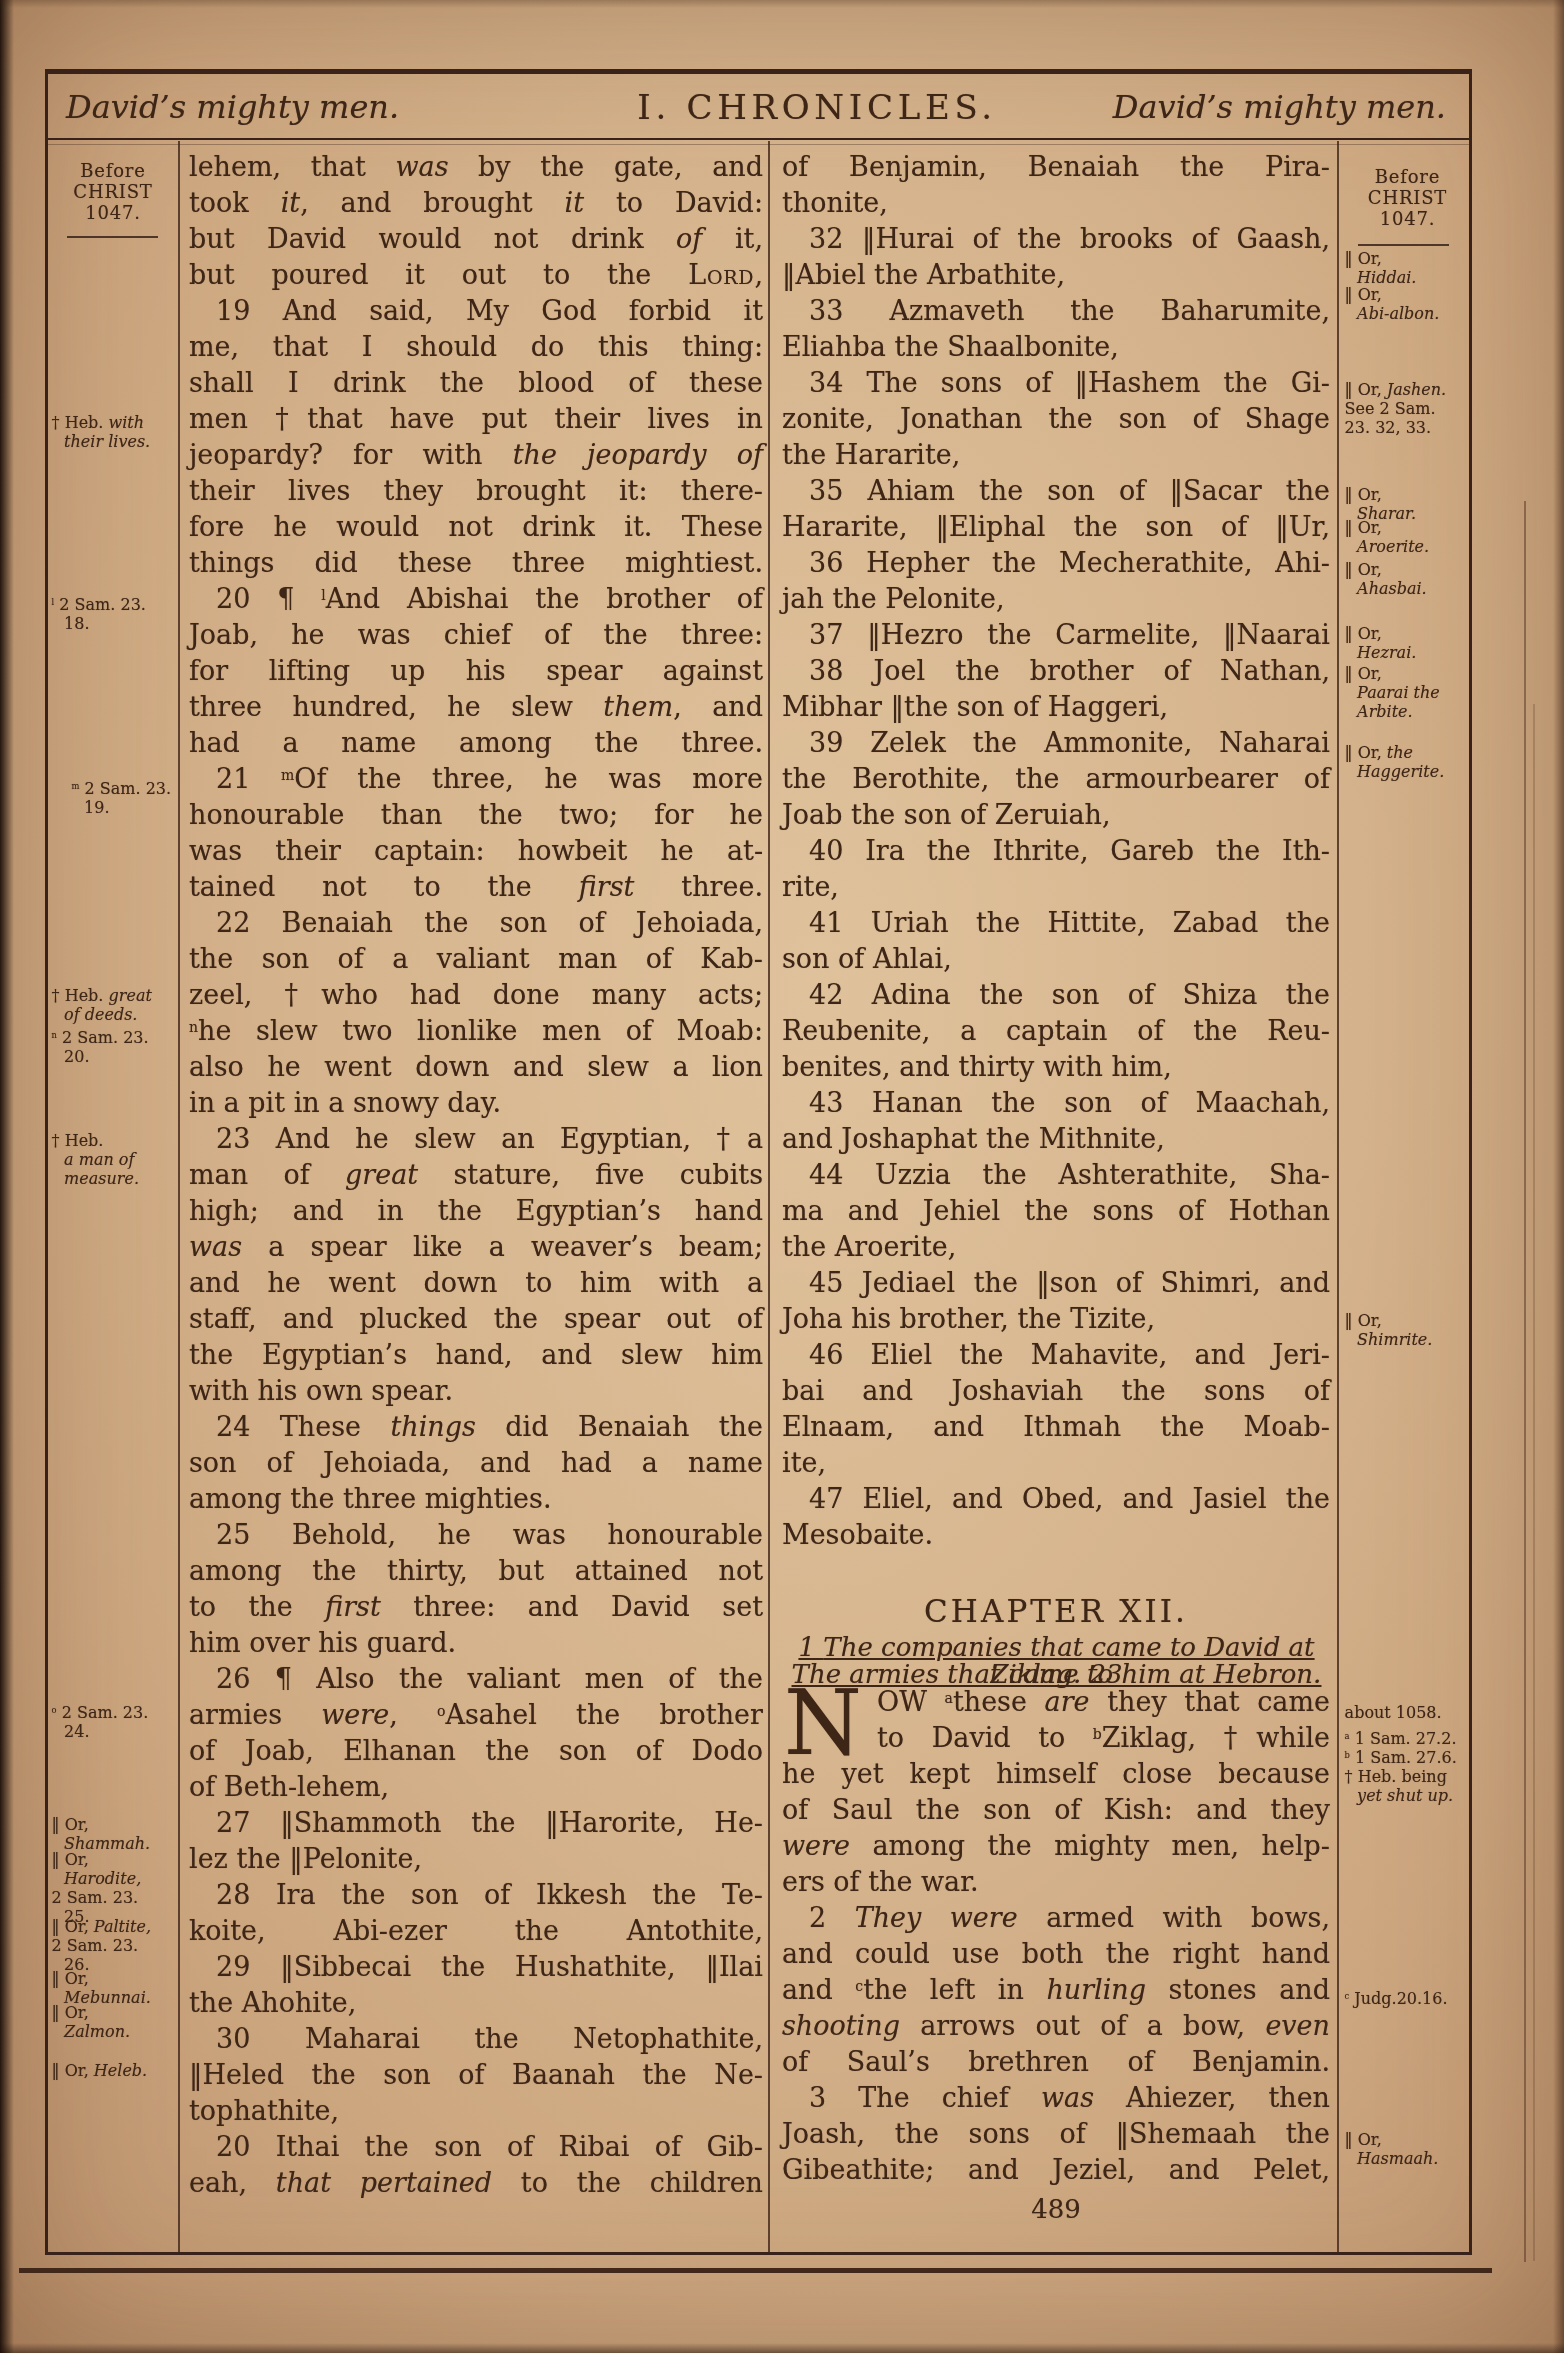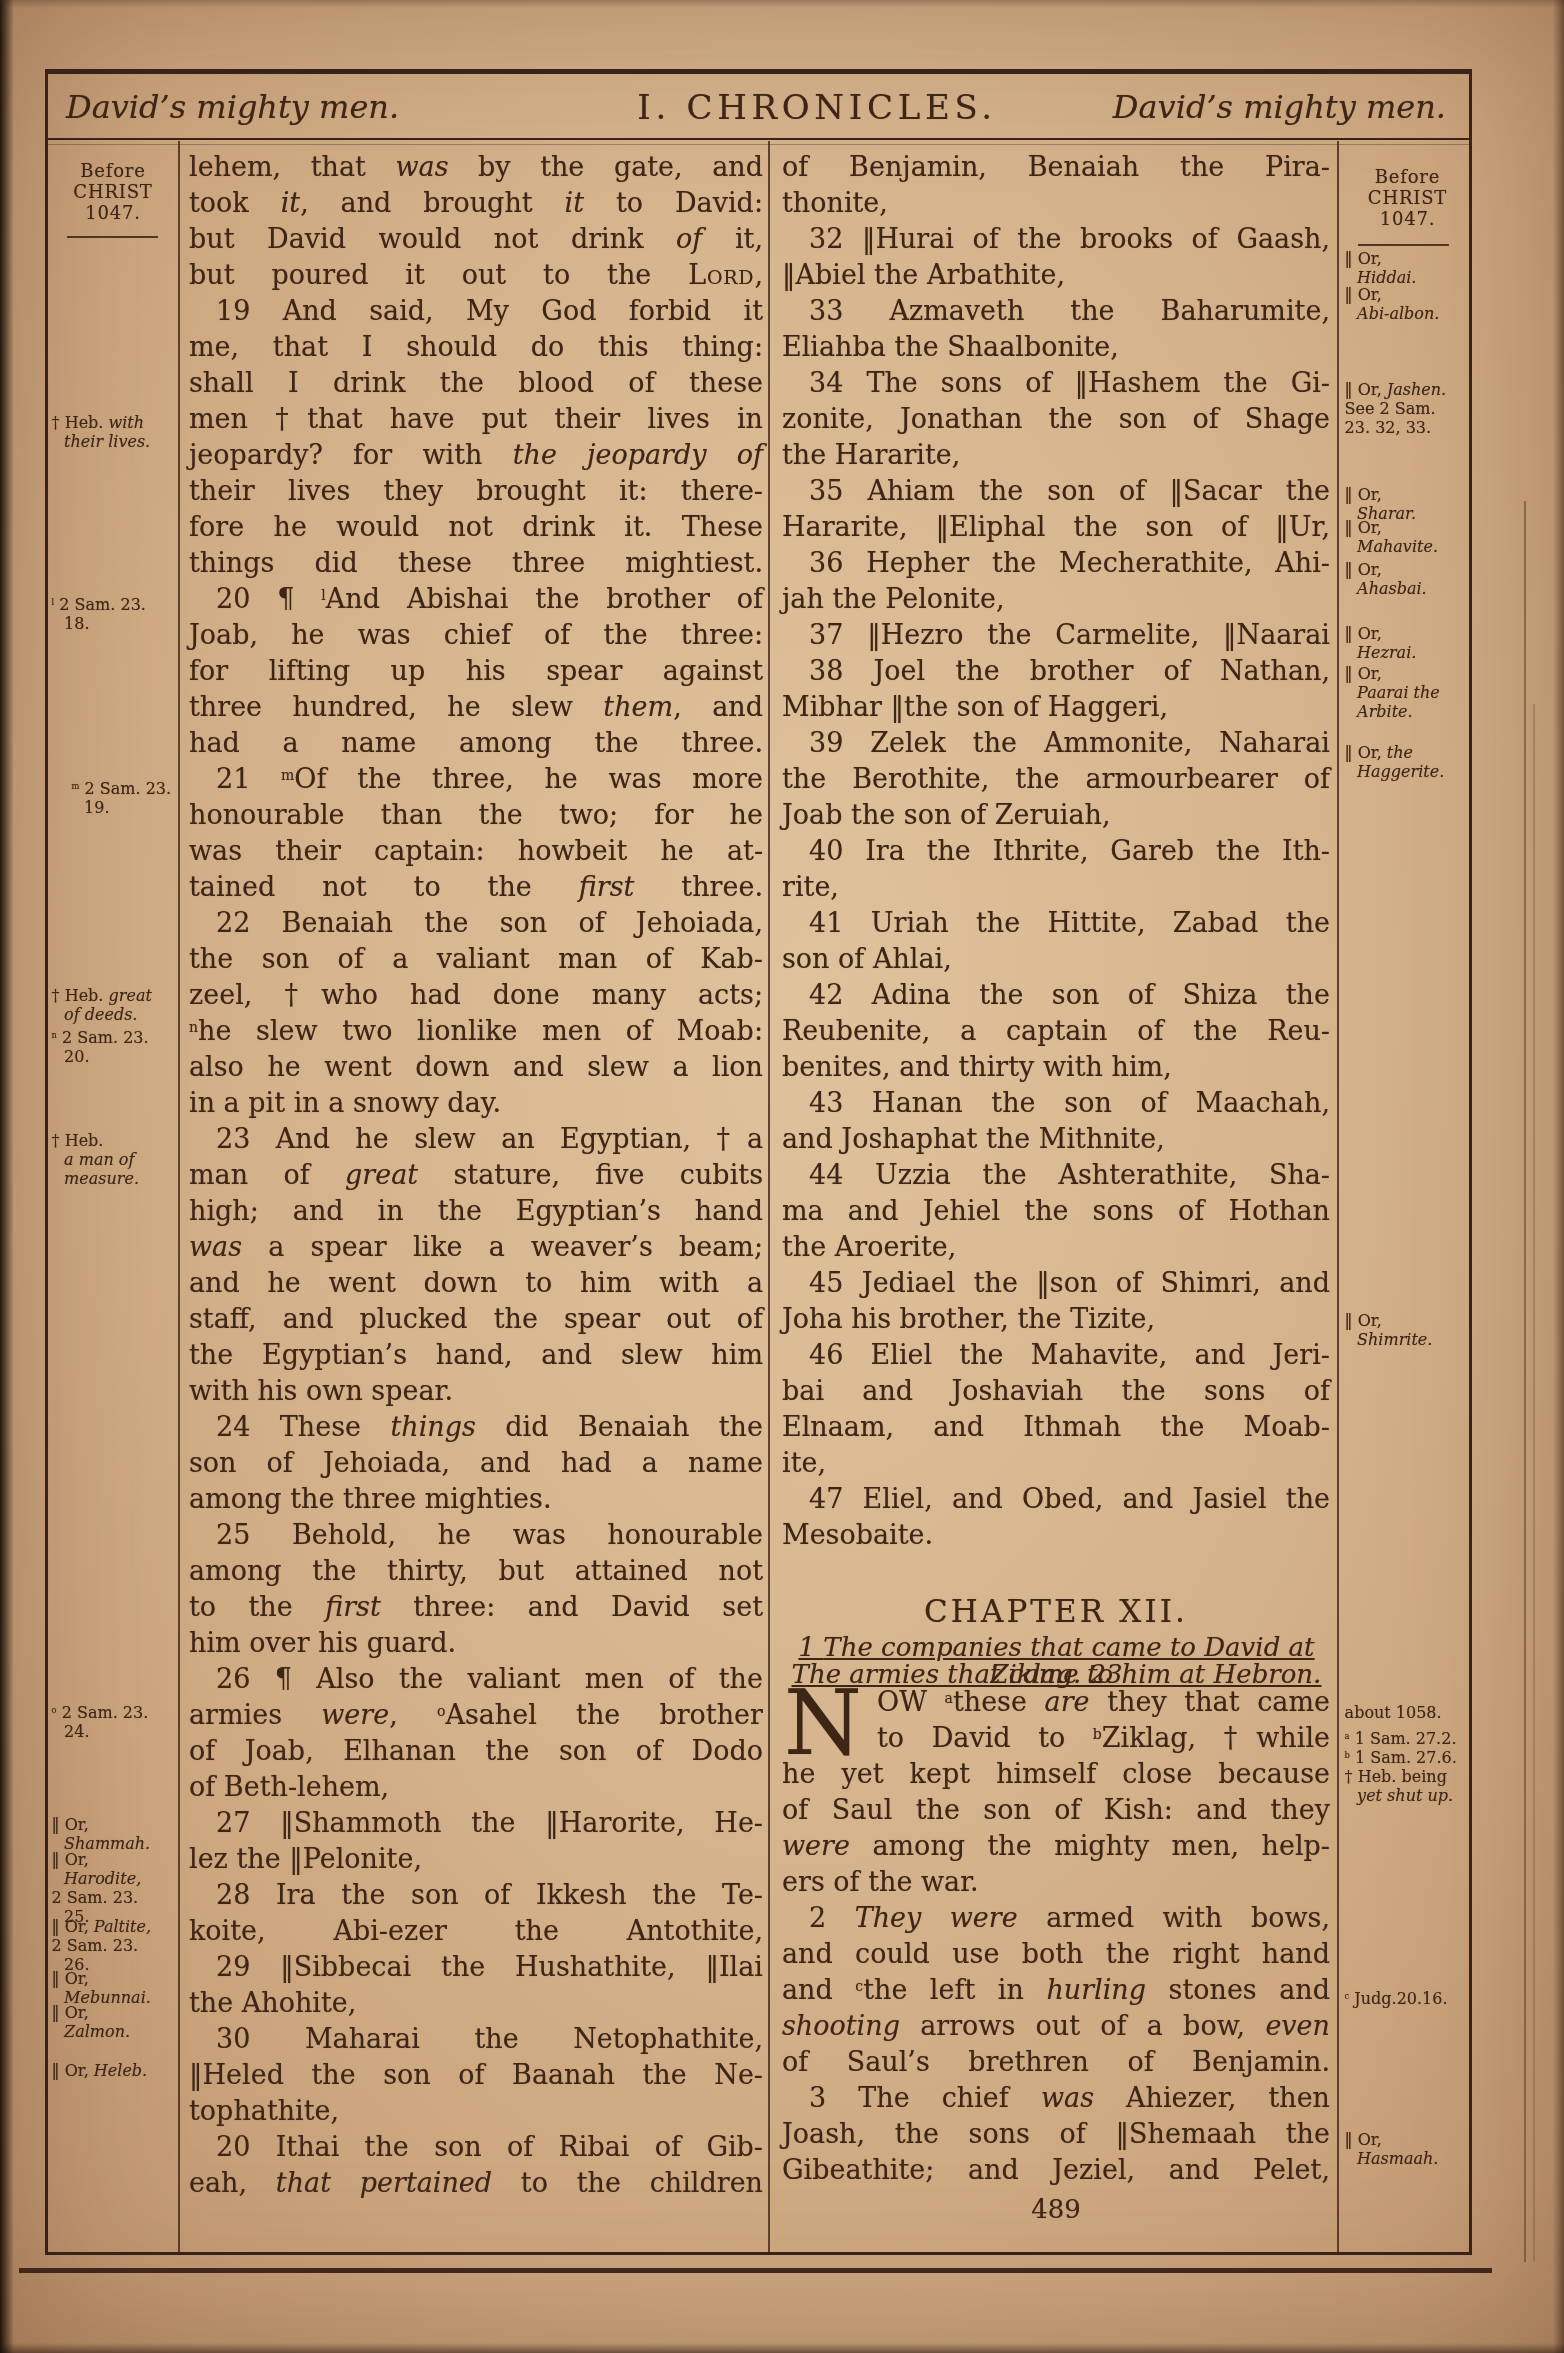--- a/index.html
+++ b/index.html
@@ -186,21 +186,21 @@
       <div class="nline">‖ Or, <i>Jashen.</i></div>
       <div class="nline">See 2 Sam.</div>
       <div class="nline">23. 32, 33.</div>
     </div>
     <div class="note" style="top: 485px;">
       <div class="nline">‖ Or,</div>
       <div class="nline pad"><i>Sharar.</i></div>
     </div>
     <div class="note" style="top: 518px;">
       <div class="nline">‖ Or,</div>
-      <div class="nline pad"><i>Mahavite.</i></div>
+      <div class="nline pad"><i>Aroerite.</i></div>
     </div>
     <div class="note" style="top: 560px;">
       <div class="nline">‖ Or,</div>
       <div class="nline pad"><i>Ahasbai.</i></div>
     </div>
     <div class="note" style="top: 624px;">
       <div class="nline">‖ Or,</div>
       <div class="nline pad"><i>Hezrai.</i></div>
     </div>
     <div class="note" style="top: 664px;">

